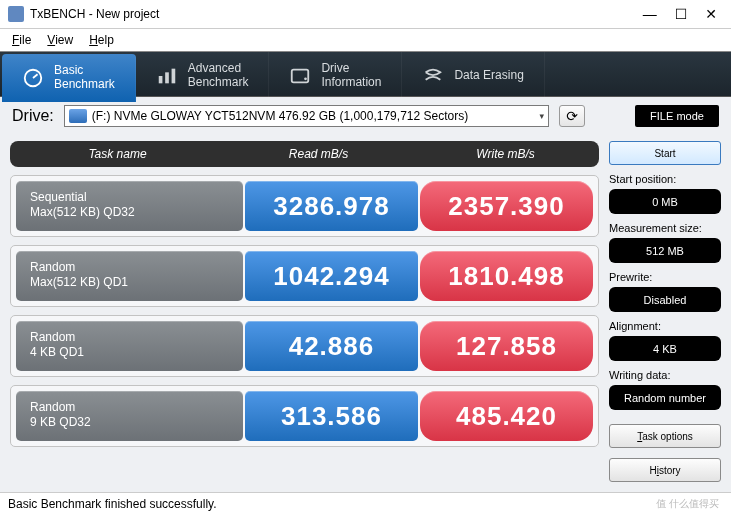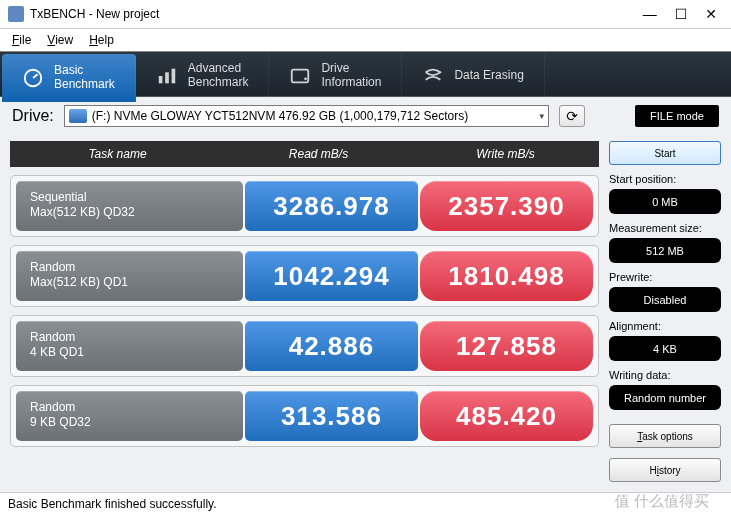--- a/index.html
+++ b/index.html
@@ -20,34 +20,34 @@
   .drivebar { display: flex; align-items: center; padding: 8px 12px; gap: 10px; background: #eef0f3; }
   .drivebar-label { font-size: 16px; }
   .drive-select { flex: 1; display: flex; align-items: center; border: 1px solid #7a7a7a; background: #fff; height: 22px; padding: 0 4px; font-size: 12px; gap: 5px; }
   .drive-select .drvicon { width: 18px; height: 14px; background: linear-gradient(#6ba3e6, #2d6db8); border-radius: 2px; }
   .drive-select .txt { flex: 1; white-space: nowrap; overflow: hidden; }
   .drive-select .chev { font-size: 9px; color: #444; }
   .reloadbtn { width: 26px; height: 22px; border: 1px solid #999; background: linear-gradient(#fdfdfd,#e5e5e5); display: flex; align-items: center; justify-content: center; border-radius: 3px; font-size: 14px; }
   .filemode { width: 84px; height: 22px; background: #000; color: #fff; font-size: 11px; display: flex; align-items: center; justify-content: center; border-radius: 2px; margin-left: 40px; }
   .body { display: flex; padding: 6px 10px 10px 10px; gap: 10px; background: #eef0f3; }
   .left { flex: 1; display: flex; flex-direction: column; gap: 8px; }
-  .headerrow { display: flex; background: #2f2f2f; border-radius: 0; height: 26px; }
+  .headerrow { display: flex; background: #2f2f2f; border-radius: 8px; height: 26px; }
   .headerrow div { flex: 1; color: #fff; font-style: italic; font-size: 12px; display: flex; align-items: center; justify-content: center; }
   .headerrow div:first-child { flex: 1.15; }
   .row { display: flex; gap: 2px; height: 62px; border: 1px solid #c3c3c3; border-radius: 5px; padding: 5px; background: #f6f7f9; }
   .task { flex: 1.15; background: linear-gradient(#8a8f93, #6c7176); border-radius: 5px; color: #fff; padding: 9px 14px; font-size: 12px; line-height: 1.25; box-shadow: inset 0 1px 0 rgba(255,255,255,0.25); }
   .read { flex: 1; background: linear-gradient(#4e97e6, #1f6dbb); border-radius: 5px; color: #fff; display: flex; align-items: center; justify-content: center; font-family: "Arial Black", Arial; font-weight: 900; font-size: 26px; letter-spacing: 1px; box-shadow: inset 0 1px 0 rgba(255,255,255,0.3); }
   .write { flex: 1; background: linear-gradient(#f46a7a, #d83446); border-radius: 16px; color: #fff; display: flex; align-items: center; justify-content: center; font-family: "Arial Black", Arial; font-weight: 900; font-size: 26px; letter-spacing: 1px; box-shadow: inset 0 1px 0 rgba(255,255,255,0.3); }
   .right { width: 112px; display: flex; flex-direction: column; gap: 4px; }
   .btn { height: 24px; border: 1px solid #8a8a8a; background: linear-gradient(#fdfdfd,#e3e3e3); border-radius: 3px; font-size: 10px; display: flex; align-items: center; justify-content: center; cursor: default; }
   .btn.start { border: 1px solid #3a7abf; background: linear-gradient(#f2f9ff,#d2e9ff); }
   .rlabel { font-size: 11px; margin-top: 4px; }
   .rval { height: 25px; background: #000; color: #fff; font-size: 11px; display: flex; align-items: center; justify-content: center; border-radius: 6px; }
   .status { padding: 4px 8px; font-size: 12px; border-top: 1px solid #ccc; }
-  .watermark { position: absolute; right: 22px; bottom: 4px; font-size: 15px; color: #bbb; pointer-events: none; }
+  .watermark { position: absolute; right: 12px; bottom: 4px; font-size: 10px; color: #bbb; pointer-events: none; }
   .wrap { position: relative; width: 731px; }
 </style>
 </head>
 <body>
 <div class="wrap">
 
 <div class="titlebar">
   <div class="titlebar-icon"></div>
   <div class="titlebar-text">TxBENCH - New project</div>
   <div class="winbtns">

